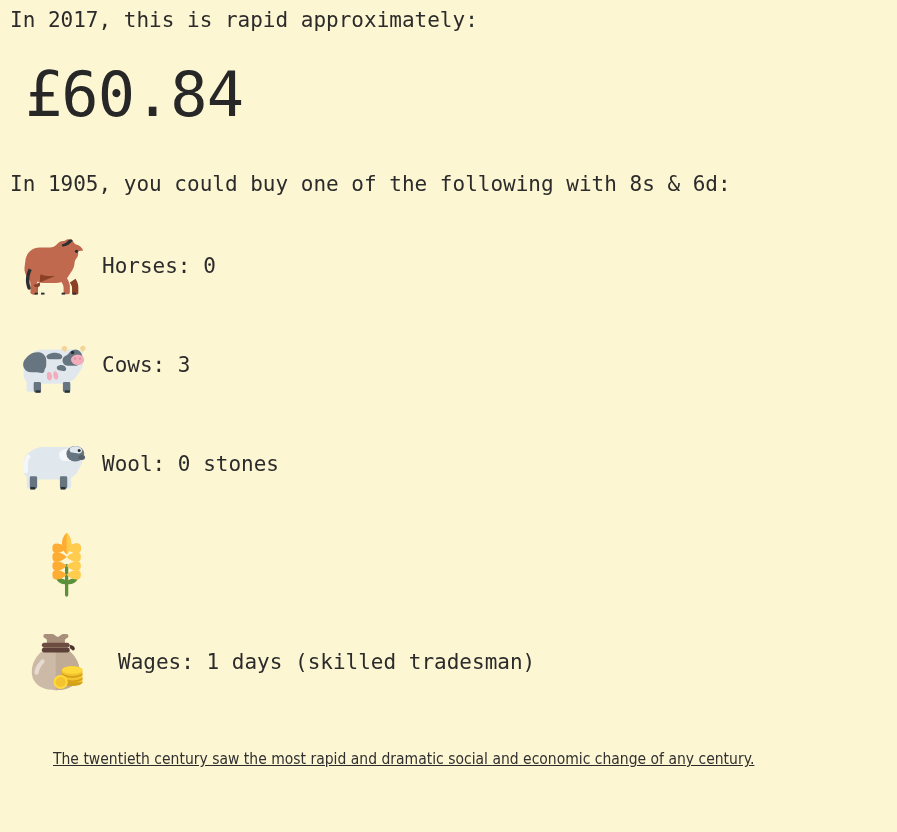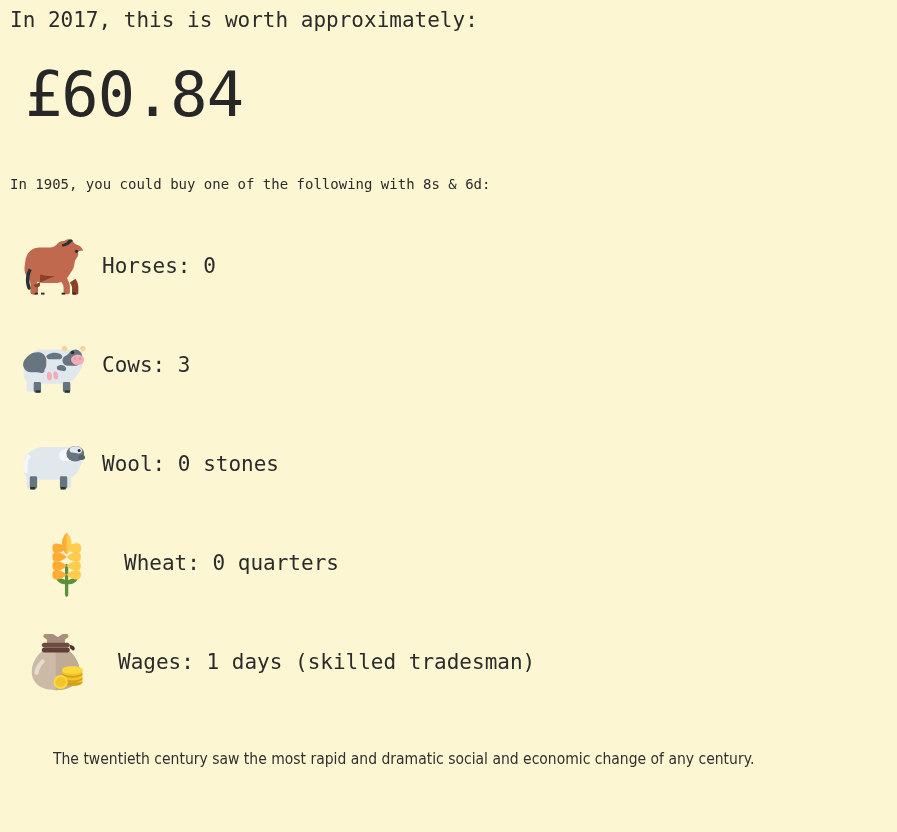--- a/index.html
+++ b/index.html
@@ -47,21 +47,21 @@
     letter-spacing: -1px;
     white-space: pre;
     color: #272727;
   }
 
   
   .sub-line {
     position: absolute;
     left: 10px;
     top: 170px;
-    font-size: 14px;
+    font-size: 21px;
     line-height: 28px;
     white-space: pre;
     color: #2b2b2b;
   }
 
   
   .buy-list {
     position: absolute;
     left: 0;
     top: 216px;
@@ -106,20 +106,21 @@
 
   .row-wheat .buy-label { margin-left: 16px; }
   .row-wages .buy-label { margin-left: 20px; }
 
   
   .footer {
     position: absolute;
     left: 0;
     top: 748px;
     width: 752px;
+    text-decoration: underline;
   }
   .footer-note {
     font-family: "DejaVu Sans", "Liberation Sans", sans-serif;
     font-size: 15px;
     line-height: 22px;
     color: #303030;
     margin: 0 0 0 53px;
     transform: scaleX(0.93);
     transform-origin: left center;
     white-space: nowrap;
@@ -139,21 +140,21 @@
     transform: scaleX(0.93);
     transform-origin: right center;
     white-space: nowrap;
   }
 </style>
 </head>
 <body>
 
 <div class="page">
 
-  <div class="lead-line">In 2017, this is worth approximately:</div>
+  <div class="lead-line">In 2017, this is rapid approximately:</div>
 
   <div class="big-value">£60.84</div>
 
   <div class="sub-line">In 1905, you could buy one of the following with 8s &amp; 6d:</div>
 
   <ul class="buy-list">
 
     <li class="buy-row row-horses">
       <span class="buy-emoji">
         <svg width="78" height="78" viewBox="0 0 36 36" aria-hidden="true">
@@ -234,21 +235,20 @@
           <path fill="#ffac33" d="M23.5 8.5c.9 0 1.7.8 1.7 1.7v1.2c0 .9-.8 1.7-1.7 1.7-2 0-3.9-.8-5.2-2.3 1.3-1.5 3.2-2.3 5.2-2.3z"></path>
           <path fill="#ffcc4d" d="M23.5 8.5c.9 0 1.7.8 1.7 1.7v1.2c0 .9-.8 1.7-1.7 1.7-2 0-3.9-.8-5.2-2.3 1.3-1.5 3.2-2.3 5.2-2.3z"></path>
           <path fill="#ffac33" d="M13.1 12.8c2 0 3.9.8 5.2 2.3-1.4 1.5-3.3 2.3-5.2 2.3-.9 0-1.7-.8-1.7-1.7v-1.2c0-1 .8-1.7 1.7-1.7z"></path>
           <path fill="#ffcc4d" d="M23.5 12.8c.9 0 1.7.8 1.7 1.7v1.2c0 .9-.8 1.7-1.7 1.7-2 0-3.9-.8-5.2-2.3 1.3-1.5 3.2-2.3 5.2-2.3z"></path>
           <path fill="#ffac33" d="M13.1 17.1c2 0 3.9.8 5.2 2.3-1.4 1.5-3.3 2.3-5.2 2.3-.9 0-1.7-.8-1.7-1.7v-1.2c0-.9.8-1.7 1.7-1.7z"></path>
           <path fill="#ffcc4d" d="M23.5 17.1c.9 0 1.7.8 1.7 1.7v1.2c0 .9-.8 1.7-1.7 1.7-2 0-3.9-.8-5.2-2.3 1.3-1.5 3.2-2.3 5.2-2.3z"></path>
           <path fill="#ffac33" d="M13.1 21.4c2 0 3.9.8 5.2 2.3-1.4 1.5-3.3 2.3-5.2 2.3-.9 0-1.7-.8-1.7-1.7v-1.2c0-.9.8-1.7 1.7-1.7z"></path>
           <path fill="#ffcc4d" d="M23.5 21.4c.9 0 1.7.8 1.7 1.7v1.2c0 .9-.8 1.7-1.7 1.7-2 0-3.9-.8-5.2-2.3 1.3-1.5 3.2-2.3 5.2-2.3z"></path>
         </svg>
       </span>
-      <span class="buy-label">Wheat: 0 quarters</span>
     </li>
 
     <li class="buy-row row-wages">
       <span class="buy-emoji">
         <svg width="80" height="80" viewBox="0 0 36 36" aria-hidden="true">
           <path fill="#ccb9a6" d="M22.6 12.1c-.3-.2-.7-.3-1.1-.3h-7.3c-.4 0-.8.1-1.1.3-3.5 2.2-6 6-6 10.3 0 5.4 4.4 8.3 10.8 8.3s10.8-2.9 10.8-8.3c-.1-4.3-2.6-8.1-6.1-10.3z"></path>
           <path fill="#c0ab97" d="M17.9 30.7c6.4 0 10.8-2.9 10.8-8.3 0-4.3-2.5-8.1-6-10.3-.3-.2-.7-.3-1.1-.3h-3.7z"></path>
           <path fill="#e6dbd0" d="M11.3 17.1c-1.6 1.5-2.7 3.4-3 5.5-.1.5.3 1 .8 1.1.5.1 1-.3 1.1-.8.3-1.7 1.1-3.2 2.4-4.4.4-.4.4-1 0-1.4-.3-.4-.9-.4-1.3 0z"></path>
           <path fill="#a88f7b" d="M13.2 5.4c-.5 0-.9.4-.9.9 0 .3.2.6.4.8l.9.6c.2.1.3.4.3.6v1.8c0 .5.4.9.9.9h6.3c.5 0 .9-.4.9-.9V8.3c0-.2.1-.5.3-.6l.9-.6c.2-.2.4-.5.4-.8 0-.5-.4-.9-.9-.9h-1.5c-.3 0-.6.1-.8.3l-1.1.8c-.3.2-.7.2-1 0l-1.1-.8c-.3-.2-.5-.3-.8-.3z"></path>
           <path fill="#6d4c41" d="M12.7 9.3h10.4c.6 0 1.1.5 1.1 1.1s-.5 1.1-1.1 1.1H12.7c-.6 0-1.1-.5-1.1-1.1s.5-1.1 1.1-1.1z"></path>

